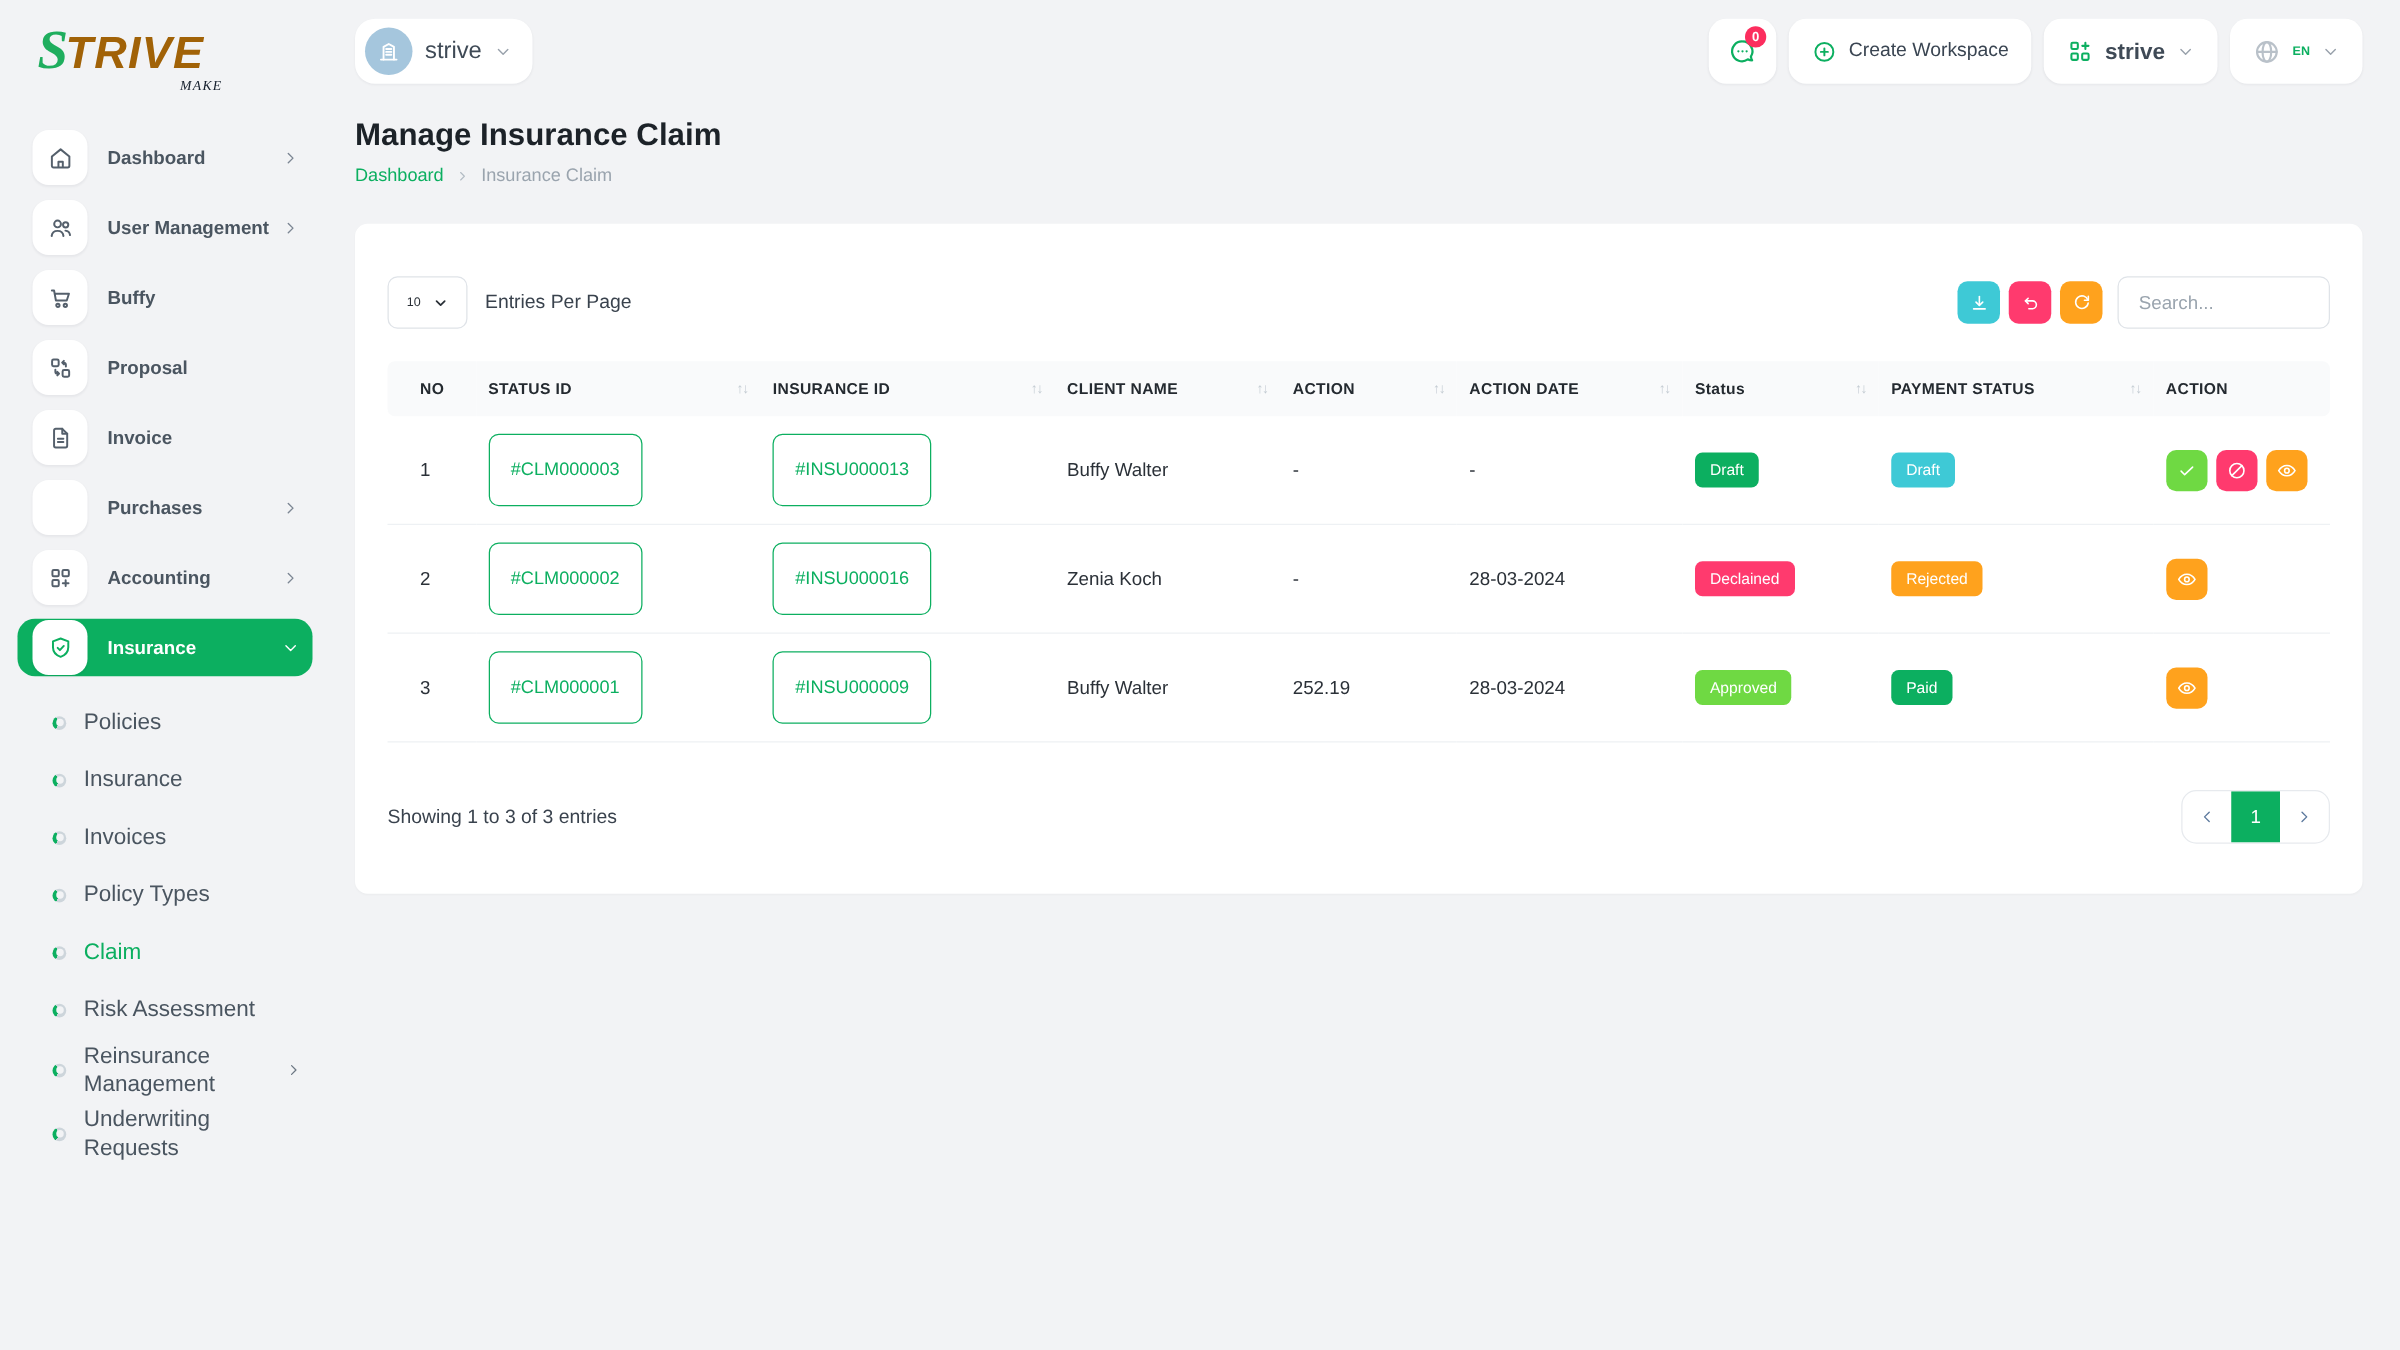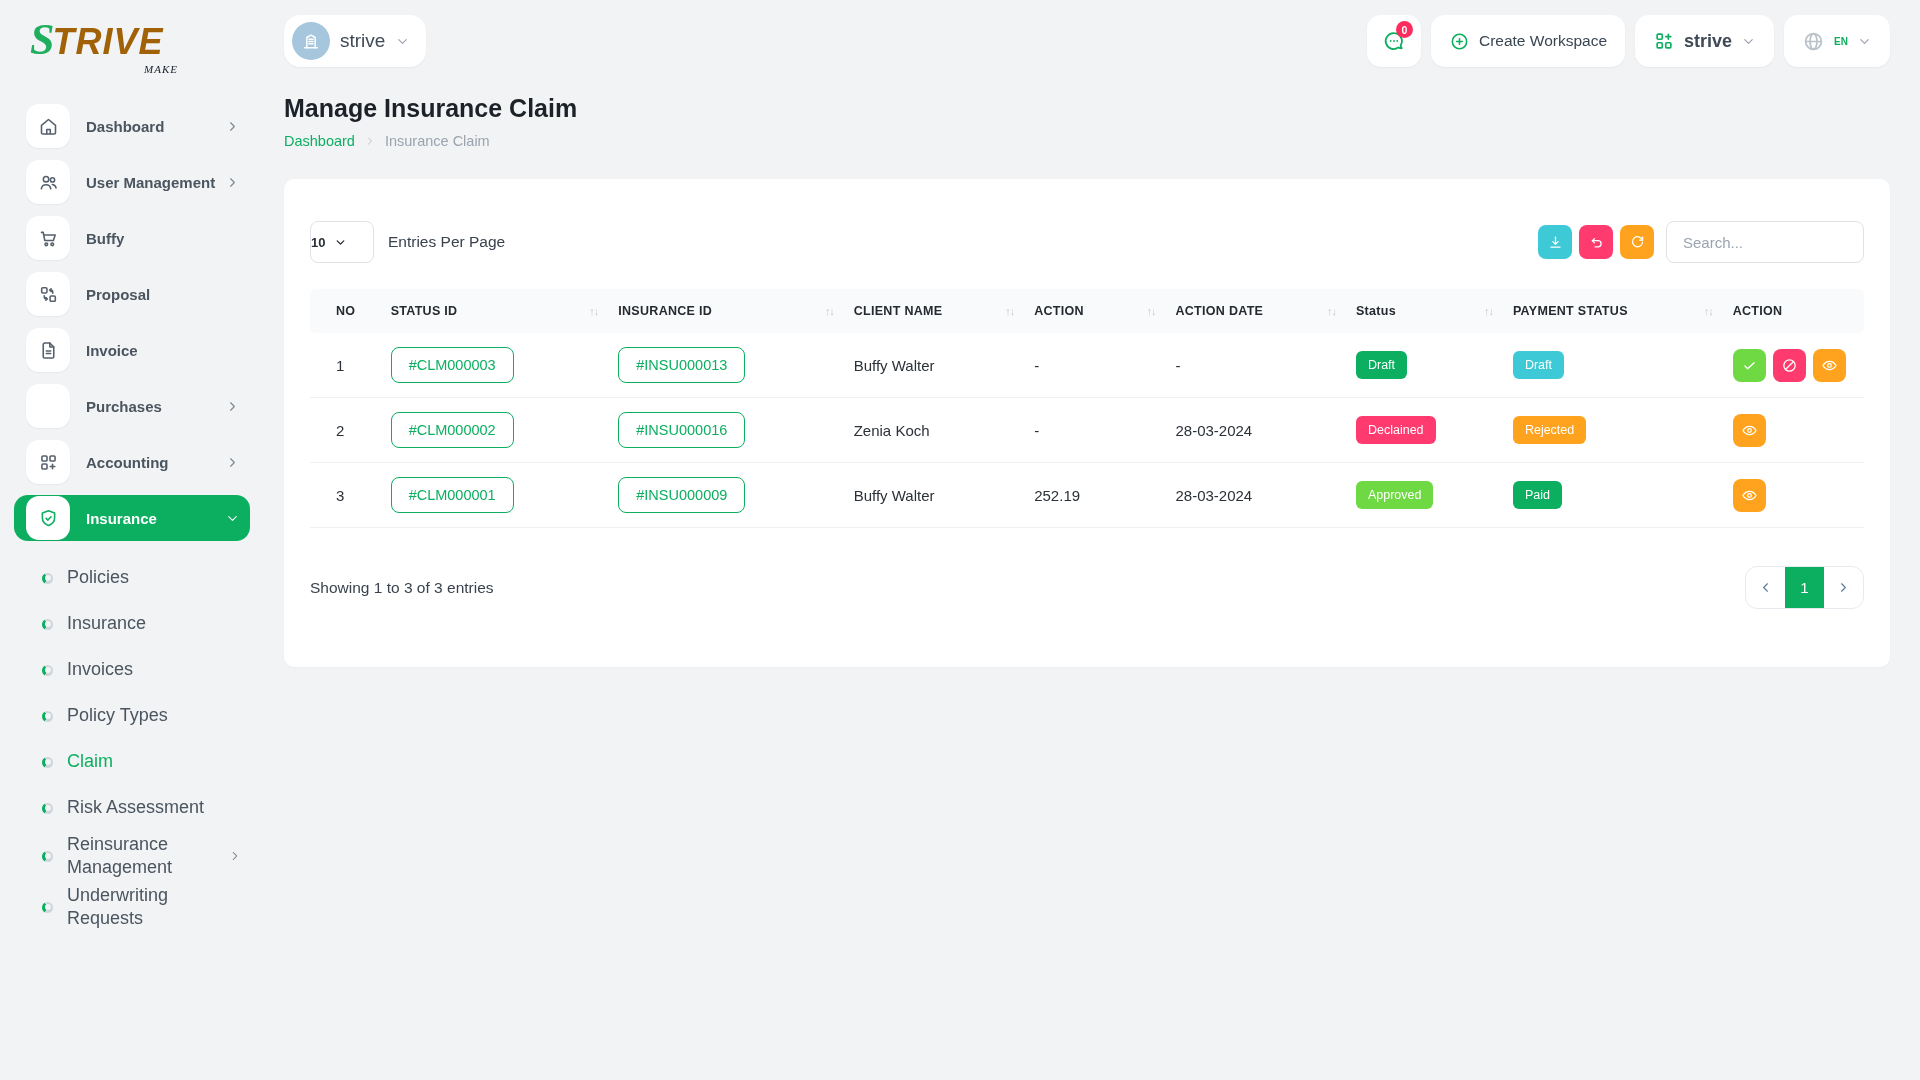--- a/index.html
+++ b/index.html
@@ -65,41 +65,41 @@
   .page-head{margin-top:14px}
   .page-title{font-size:25px;color:var(--dark);font-weight:700;margin:8px 0 10px}
   .breadcrumb{display:flex;align-items:center;gap:9px;font-size:14.5px}
   .bc-link{color:var(--green,#0CAF60);cursor:pointer;text-decoration:none}
   .bc-sep{color:#b3bcc4} .bc-sep svg{width:12px;height:12px}
   .bc-current{color:var(--muted)}
 
   .card{background:#fff;border-radius:10px;margin-top:30px;padding:26px 26px 40px;min-height:488px;box-shadow:0 1px 2px rgba(16,24,40,.03);display:flex;flex-direction:column}
   .toolbar{display:flex;justify-content:space-between;align-items:center;margin-top:16px}
   .toolbar-left{display:flex;align-items:center;gap:14px}
-  .per-page{width:64px;height:42px;border:1px solid #dfe3e8;border-radius:8px;display:flex;align-items:center;justify-content:flex-start;gap:9px;background:#fff;cursor:pointer;font-size:13px;color:#2b3138;font-weight:700}
+  .per-page{width:64px;height:42px;border:1px solid #dfe3e8;border-radius:8px;display:flex;align-items:center;justify-content:center;gap:9px;background:#fff;cursor:pointer;font-size:10px;color:#2b3138;font-weight:400}
   .pp-chevron{color:#2b3138} .pp-chevron svg{width:13px;height:13px;stroke-width:2.6}
   .pp-label{font-size:15.5px;color:var(--text)}
   .toolbar-right{display:flex;align-items:center}
   .tool-btns{display:flex;gap:7px}
   .tool-btn{width:34px;height:34px;border-radius:8px;border:none;display:flex;align-items:center;justify-content:center;color:#fff;cursor:pointer}
   .tool-btn svg{width:17px;height:17px}
-  .search-input{width:198px;height:42px;border:1px solid #dfe3e8;border-radius:8px;margin-left:12px;padding:0 16px;font-size:15px;color:var(--text);font-family:inherit;outline:none;background:#fff}
+  .search-input{width:170px;height:42px;border:1px solid #dfe3e8;border-radius:8px;margin-left:12px;padding:0 16px;font-size:15px;color:var(--text);font-family:inherit;outline:none;background:#fff}
   .search-input::placeholder{color:var(--muted)}
 
   .table-wrap{margin-top:26px}
   table{width:100%;border-collapse:collapse}
   thead th{background:#f9fafb;text-align:left;font-size:12.5px;font-weight:700;color:#242a30;padding:15px 10px;letter-spacing:.3px;white-space:nowrap}
   thead th:first-child{padding-left:26px;border-radius:6px 0 0 6px}
   thead th:last-child{border-radius:0 6px 6px 0}
   .th-inner{display:flex;align-items:center;justify-content:space-between;gap:6px}
   .sort-icon{font-size:11px;color:#c3cbd2;font-weight:400;letter-spacing:-1px}
   tbody td{padding:14px 10px;font-size:15px;color:#2b3138;border-bottom:1px solid #eef1f4}
   tbody td:first-child{padding-left:26px}
   .col-no{width:4.5%}.col-claim{width:14.5%}.col-ins{width:15%}.col-client{width:11.5%}.col-amount{width:9%}.col-date{width:11.5%}.col-status{width:10%}.col-pay{width:14%}.col-action{width:9%}
-  .id-badge{display:inline-block;border:1px solid var(--green,#0CAF60);color:var(--green,#0CAF60);border-radius:8px;padding:9px 17px;font-size:14.5px;background:#fff;cursor:pointer}
+  .id-badge{display:inline-block;border:1px solid var(--green,#0CAF60);color:var(--green,#0CAF60);border-radius:8px;padding:20px 17px;font-size:14.5px;background:#fff;cursor:pointer}
   .badge{display:inline-block;border-radius:6px;padding:7px 12px;color:#fff;font-size:12.5px;font-weight:500}
   .bg-green{background:var(--green,#0CAF60)} .bg-cyan{background:var(--cyan,#3EC9D6)}
   .bg-pink{background:var(--pink,#FF3A6E)} .bg-orange{background:var(--orange,#FFA21D)} .bg-lime{background:var(--lime,#6FD943)}
   .action-group{display:flex;gap:7px}
   .action-btn{width:33px;height:33px;border-radius:8px;border:none;color:#fff;display:flex;align-items:center;justify-content:center;cursor:pointer}
   .action-btn svg{width:17px;height:17px}
 
   .card-footer{display:flex;justify-content:space-between;align-items:center;margin-top:38px}
   .showing{font-size:15.5px;color:var(--text)}
   .pagination{display:flex;background:#fff;border:1px solid var(--border);border-radius:12px;overflow:hidden}

